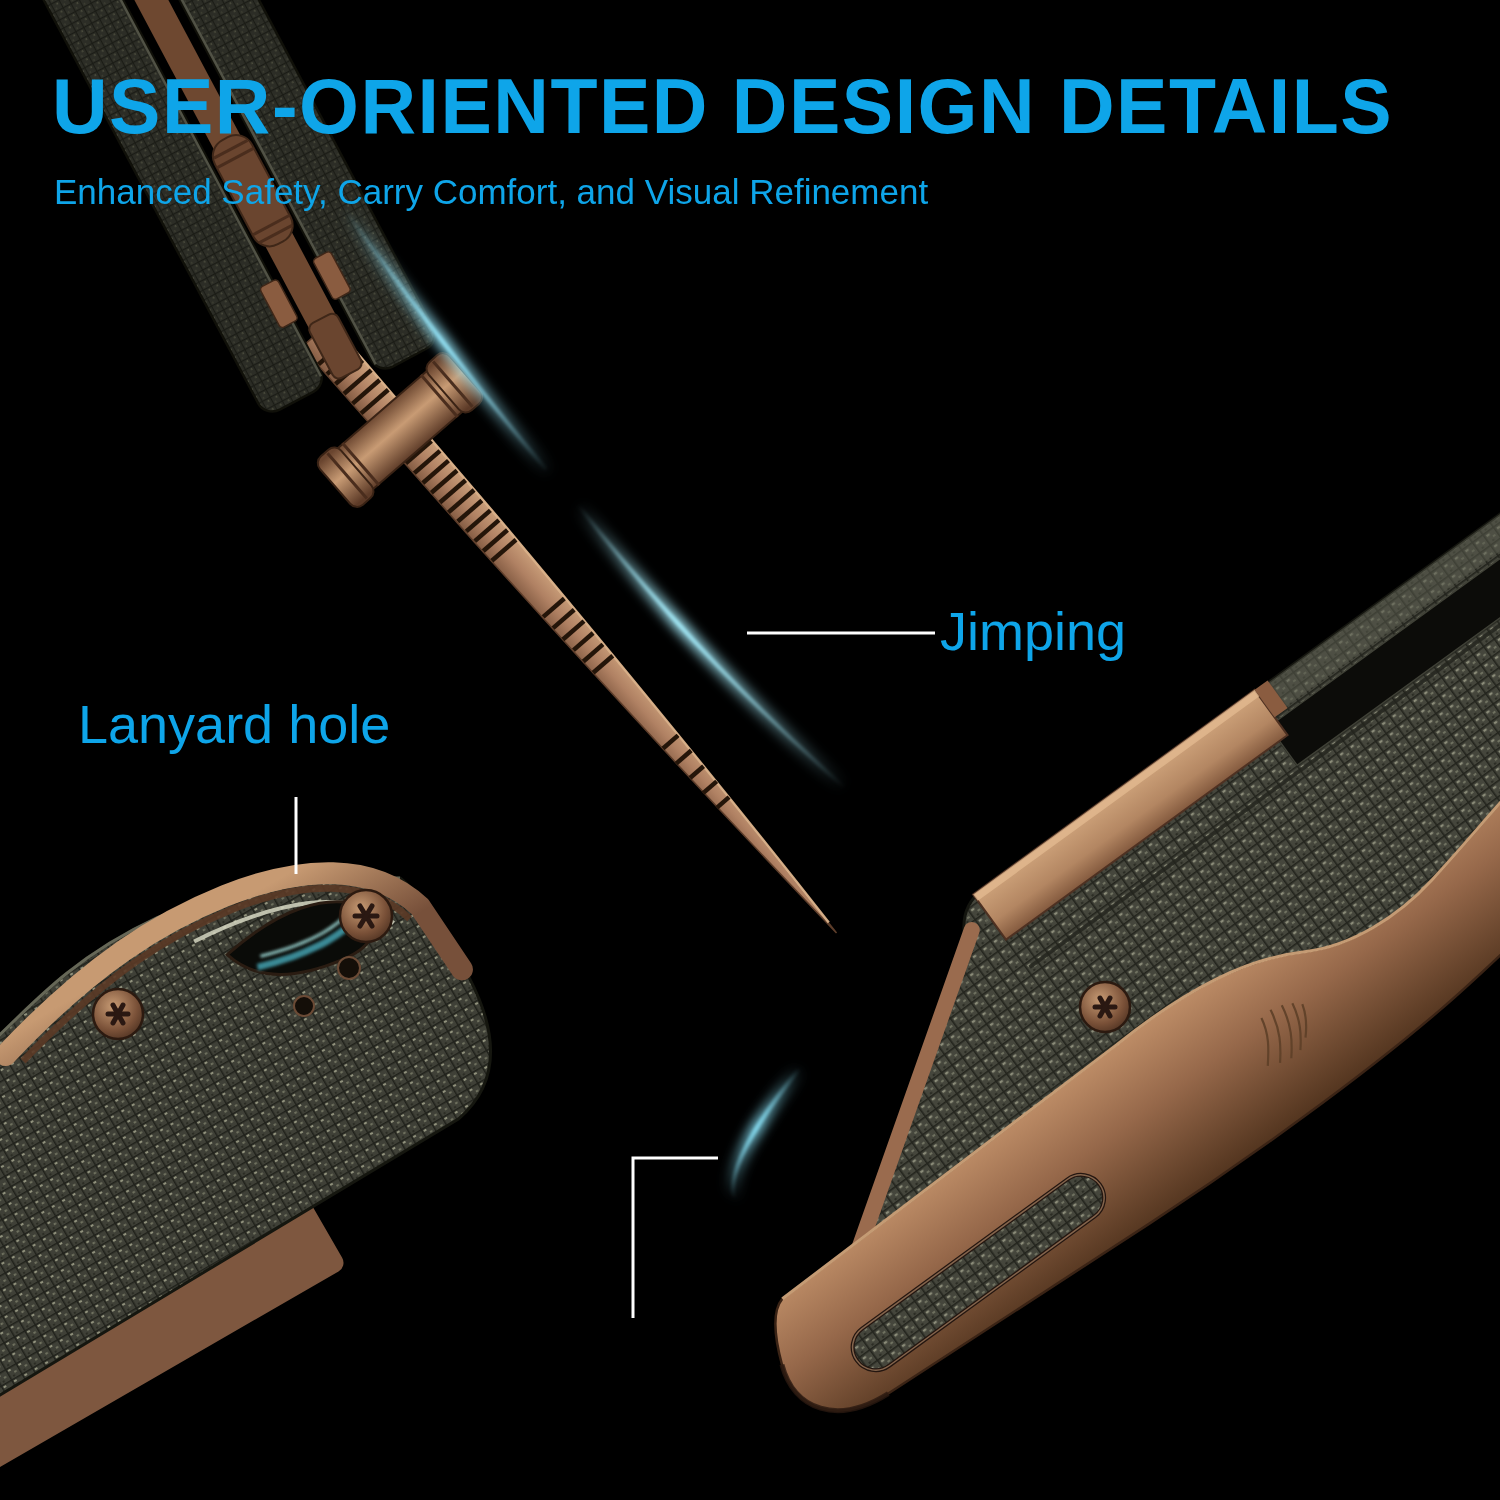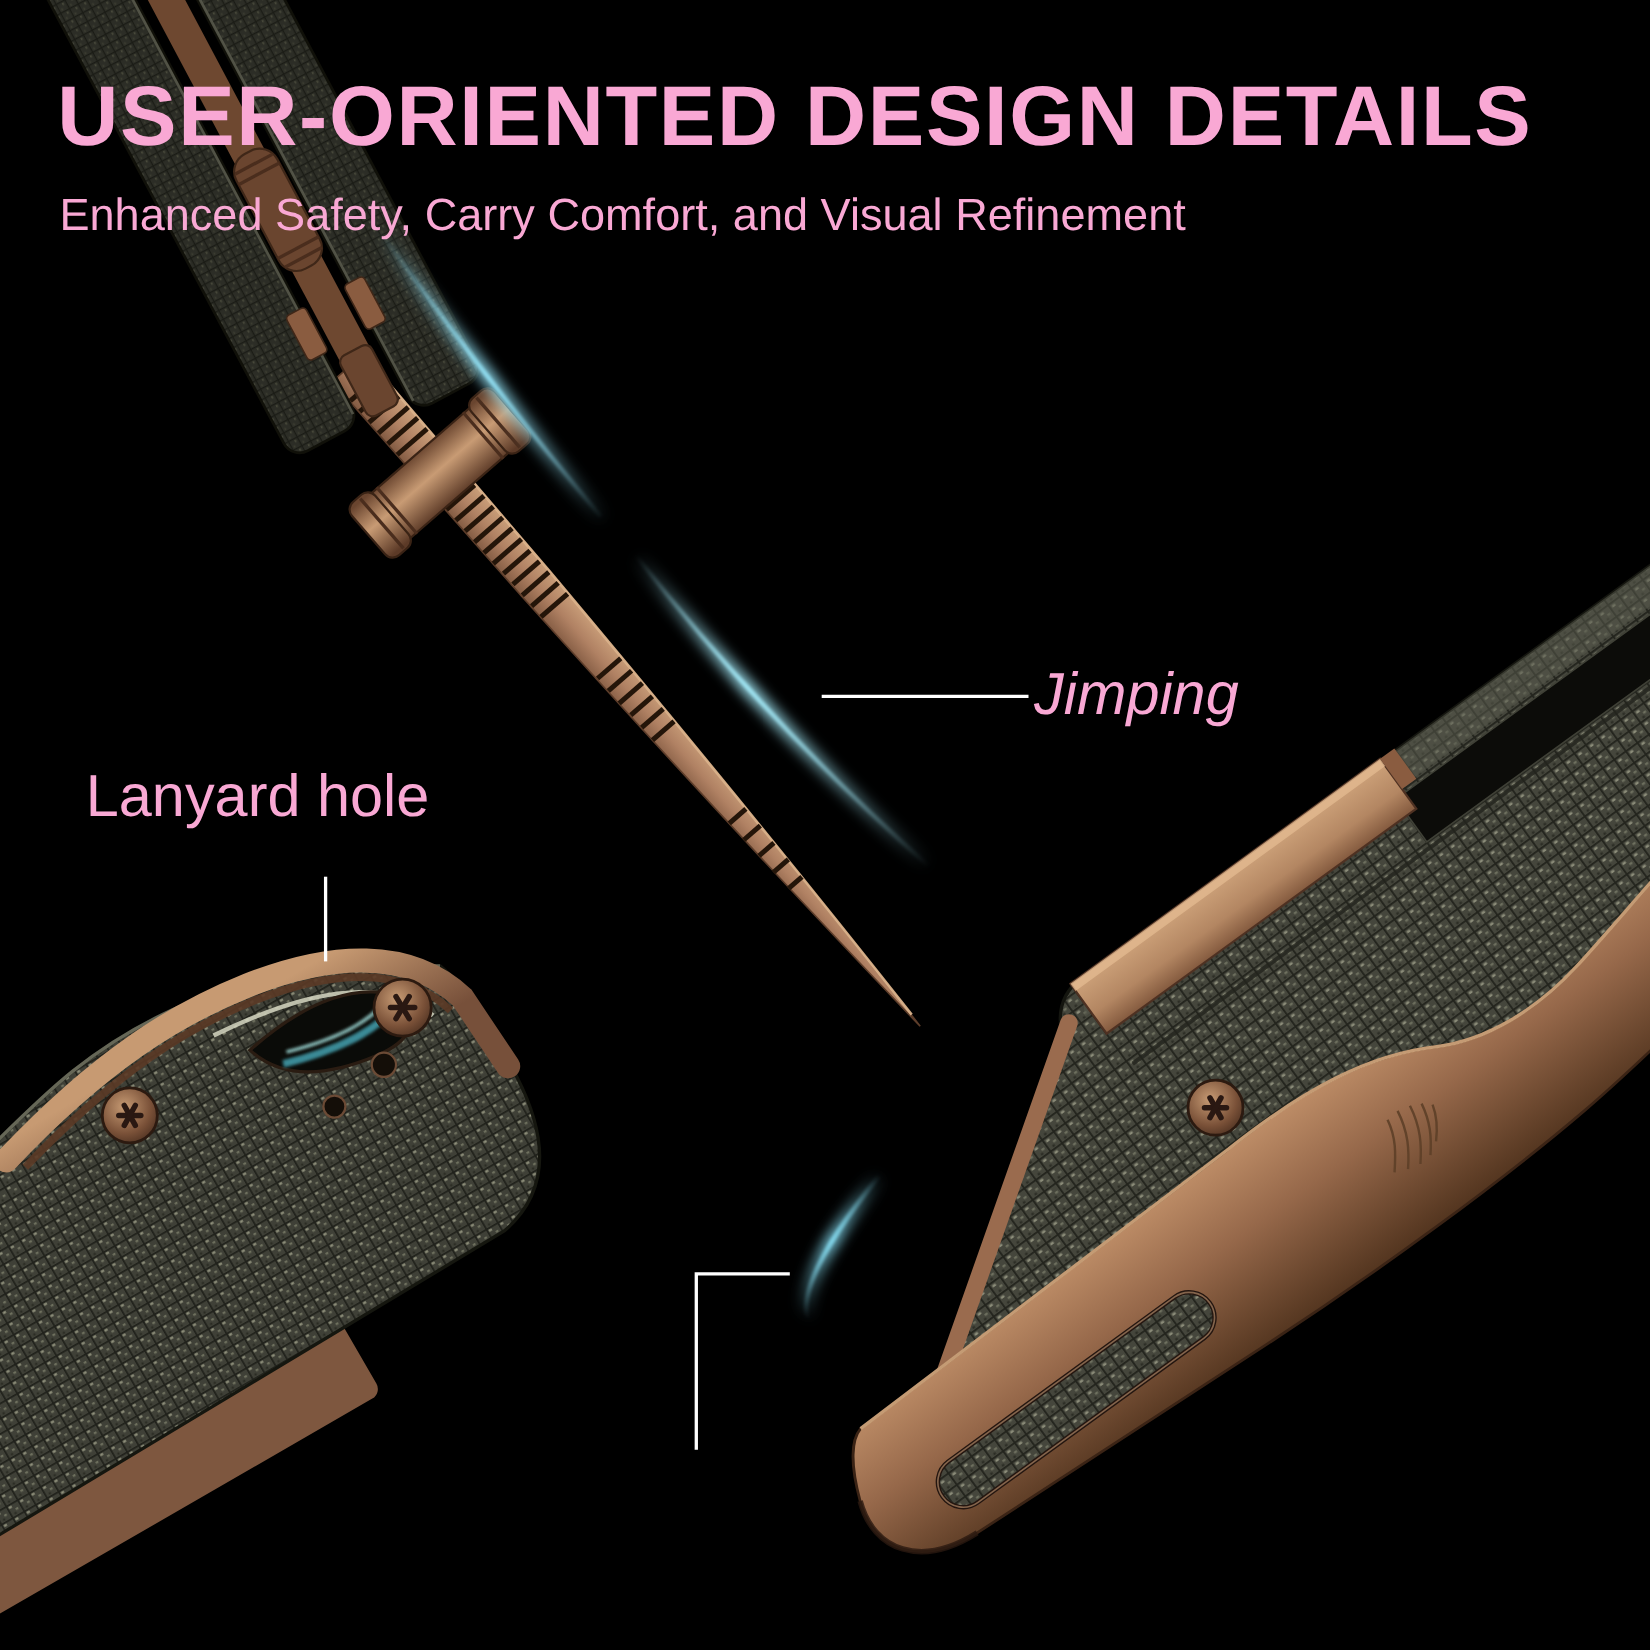--- a/index.html
+++ b/index.html
@@ -1,23 +1,23 @@
 <!DOCTYPE html>
 <html><head>
 <meta charset="utf-8">
 <style>
   html,body{margin:0;padding:0;background:#000;}
   #stage{position:relative;width:1500px;height:1500px;background:#000;overflow:hidden;
          font-family:"Liberation Sans", sans-serif;}
   #artwork{position:absolute;left:0;top:0;width:1500px;height:1500px;}
-  .txt{position:absolute;color:#f9a8d4;white-space:nowrap;line-height:1.05;}
+  .txt{position:absolute;color:#0ea5e9;white-space:nowrap;line-height:1.05;}
   #title{left:52px;top:66px;font-size:77px;font-weight:bold;letter-spacing:1.5px;}
-  #subtitle{left:54px;top:174px;font-size:41px;font-weight:400;}
+  #subtitle{left:54px;top:174px;font-size:35px;font-weight:400;}
   .callout-label{font-size:54px;font-weight:400;}
-  #label-jimping{left:940px;top:603px;font-style:italic;}
+  #label-jimping{left:940px;top:603px;}
   #label-lanyard{left:78px;top:696px;}
   #label-backspacer{left:446px;top:1323px;}
 </style>
 </head>
 <body>
 
 <div id="stage">
 
 <svg id="artwork" viewBox="0 0 1500 1500" xmlns="http://www.w3.org/2000/svg">
   <defs>

